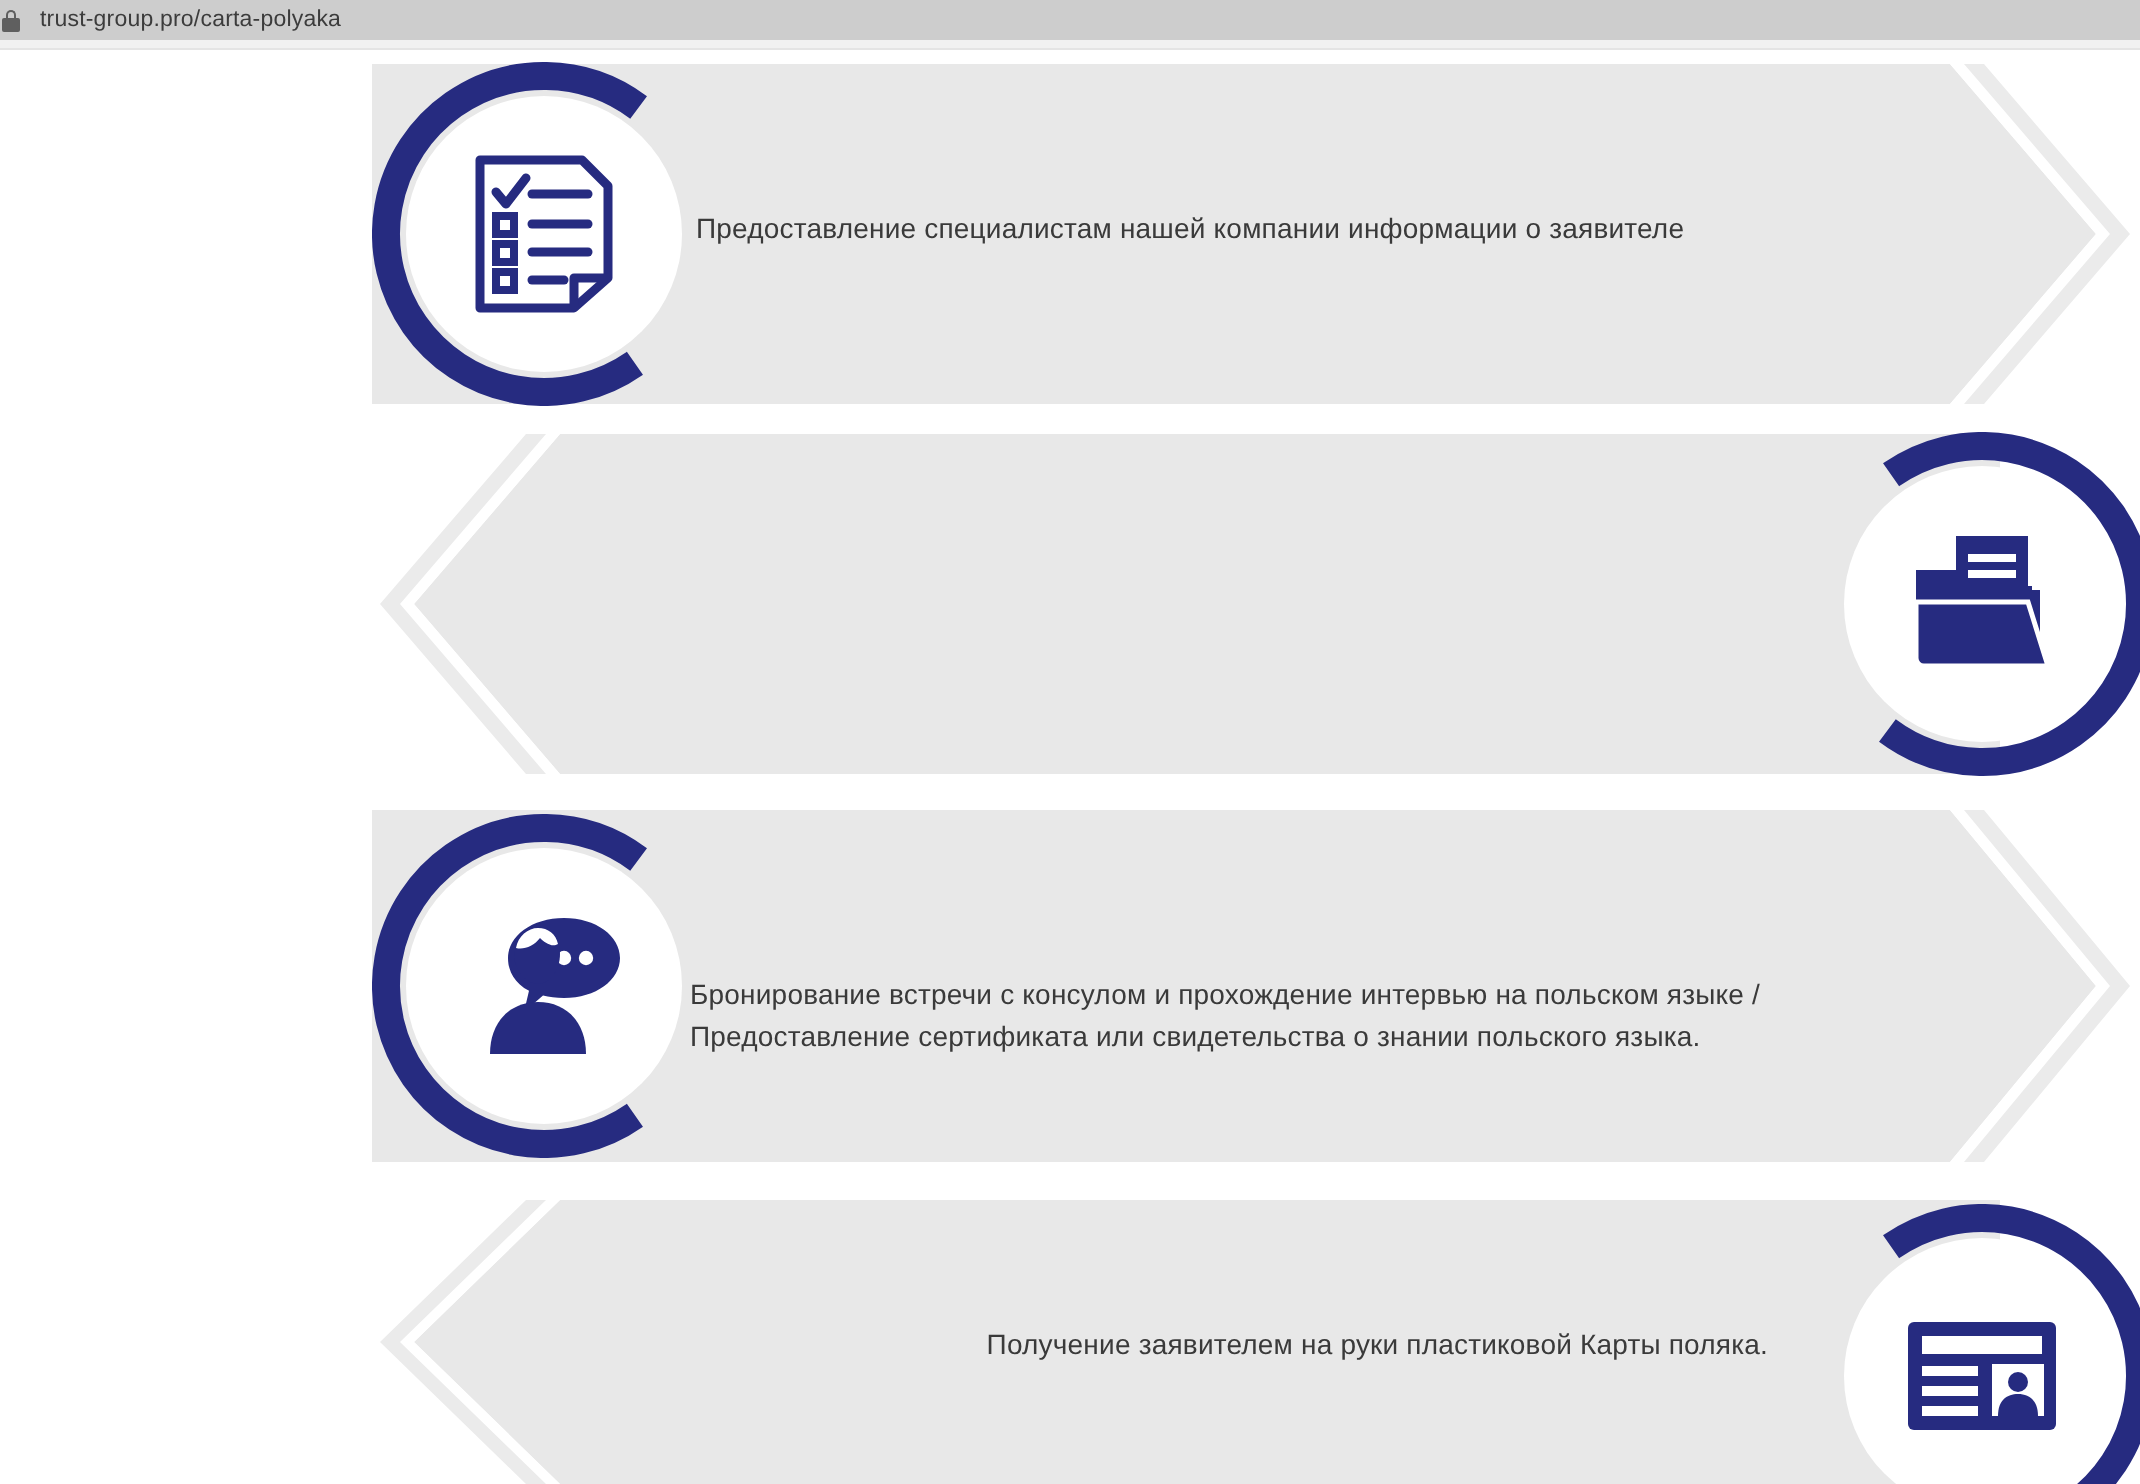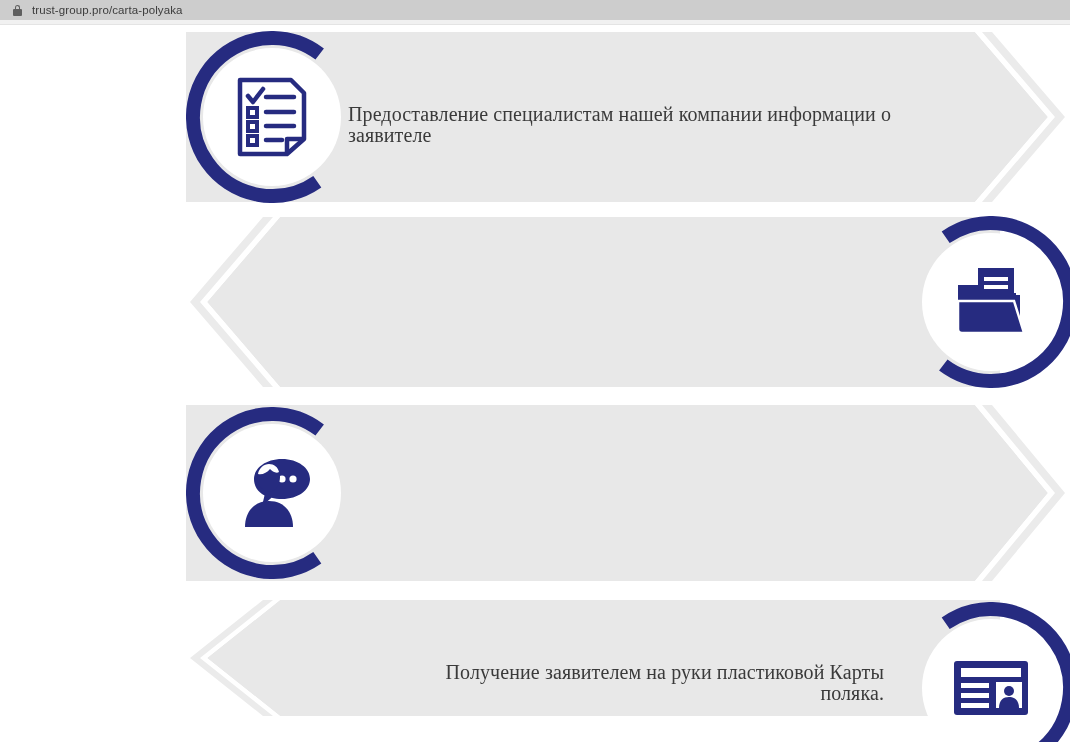--- a/index.html
+++ b/index.html
@@ -14,21 +14,21 @@
 
   
   .browser-bar {
     position: absolute;
     left: 0; top: 0;
     width: 1070px;
     height: 20px;
     background: #cdcdcd;
     display: flex;
     align-items: center;
-    padding-left: 13px;
+    padding-left: 1px;
   }
   .lock-icon {
     width: 9px; height: 11px;
     position: relative;
     flex: 0 0 auto;
     margin-right: 10px;
   }
   .lock-icon .body {
     position: absolute;
     left: 0; bottom: 0;
@@ -76,25 +76,24 @@
 
   .band {
     position: absolute;
     top: 0; left: 0;
     width: 100%; height: 100%;
   }
   .band svg { display: block; width: 100%; height: 100%; }
 
   .step-text {
     position: absolute;
-    font-size: 20px;
+    font-size: 14px;
     line-height: 21px;
     color: #3a3a3a;
     letter-spacing: .1px;
-    font-family: Liberation Serif, serif;
   }
 
   
   .circle-wrap {
     position: absolute;
     width: 172px; height: 172px;
   }
   .circle-wrap svg { display: block; }
   .icon-holder {
     position: absolute;
@@ -104,21 +103,21 @@
     display: flex;
     align-items: center;
     justify-content: center;
   }
   .icon-holder svg { display: block; }
 
   
   #row-1 { top: 6px;   height: 170px; }
   #row-2 { top: 191px; height: 170px; }
   #row-3 { top: 379px; height: 176px; }
-  #row-4 { top: 574px; height: 116px; }
+  #row-4 { top: 574px; height: 142px; }
 
   #row-1 .circle-wrap { left: 186px; top: -1px; }
   #row-2 .circle-wrap { left: 905px; top: -1px; }
   #row-3 .circle-wrap { left: 186px; top: 2px; }
   #row-4 .circle-wrap { left: 905px; top: 2px; }
 
   #row-1 .step-text { left: 348px; top: 72px; width: 560px; text-align: left; }
   #row-2 .step-text { left: 300px; top: 62px; width: 584px; text-align: right; }
   #row-3 .step-text { left: 345px; top: 82px; width: 560px; text-align: left; }
   #row-4 .step-text { left: 380px; top: 62px; width: 504px; text-align: right; }
@@ -220,20 +219,21 @@
           <circle cx="39" cy="22" r="3.6" fill="#ffffff"></circle>
           <circle cx="50" cy="22" r="3.6" fill="#ffffff"></circle>
           <circle cx="61" cy="22" r="3.6" fill="#ffffff"></circle>
           <path d="M25,20 C25,12 31,7 37,7 C43,7 48,12 48,20 C48,28 43,35 37,35 C31,35 25,28 25,20 Z" fill="#262b80"></path>
           <path d="M26,17 C27,11 32,7 37,7 C42,7 46,10 47,15 C44,17 40,14 38,12 C35,16 30,18 26,17 Z" fill="#ffffff"></path>
           <path d="M13,70 C13,54 23,44 37,44 C51,44 61,54 61,70 Z" fill="#262b80"></path>
         </svg>
       </div>
     </div>
 
+    <div class="step-text">Бронирование встречи с консулом и прохождение интервью на польском языке / Предоставление сертификата или свидетельства о знании польского языка.</div>
   </div>
 
   <div class="step-row" id="row-4">
     <div class="band">
       <svg viewBox="0 0 1070 142" preserveAspectRatio="none">
         <path d="M280,0 L1000,0 L1000,142 L280,142 L207,71 Z" fill="#e8e8e8"></path>
         <path d="M280,0 L207,71 L280,142 L273,142 L200,71 L273,0 Z" fill="#ffffff"></path>
         <path d="M273,0 L200,71 L273,142 L263,142 L190,71 L263,0 Z" fill="#ebebeb"></path>
       </svg>
     </div>

